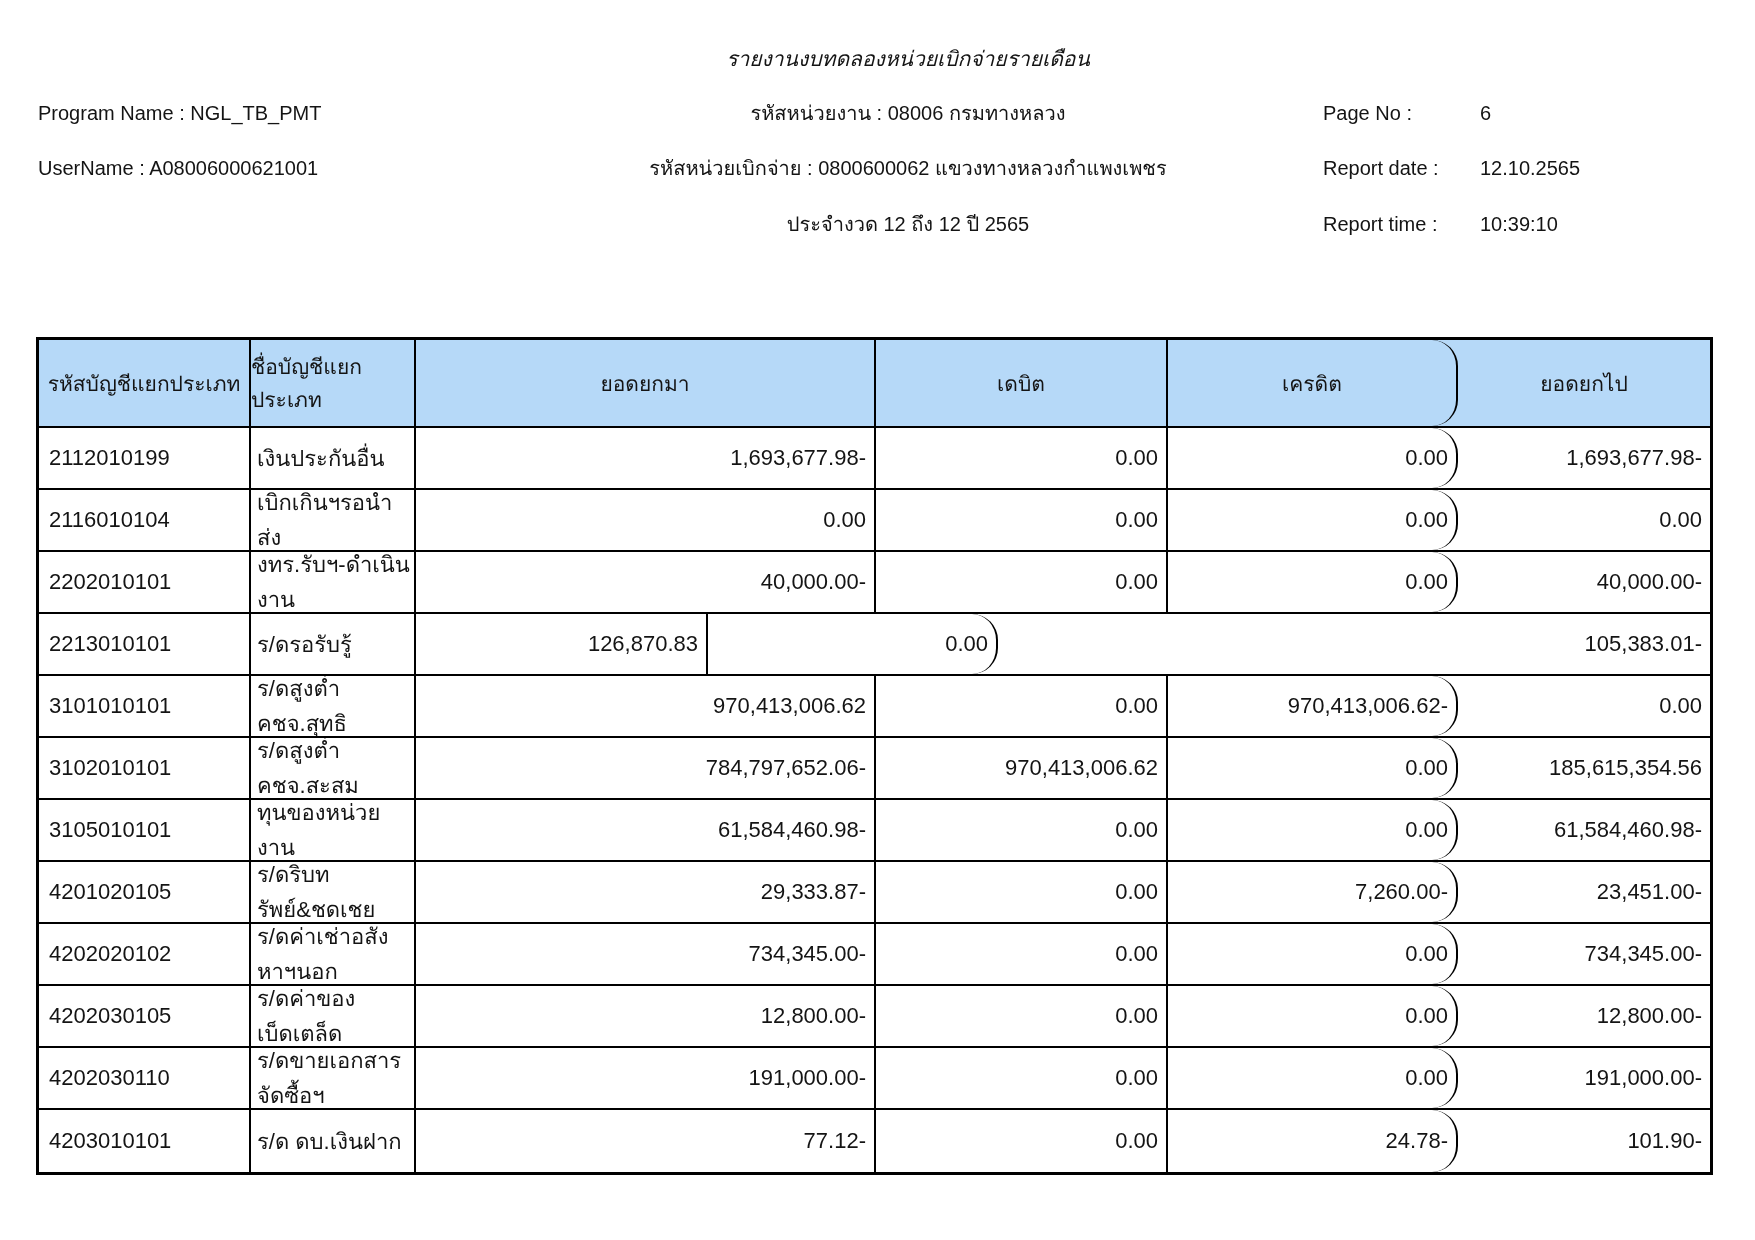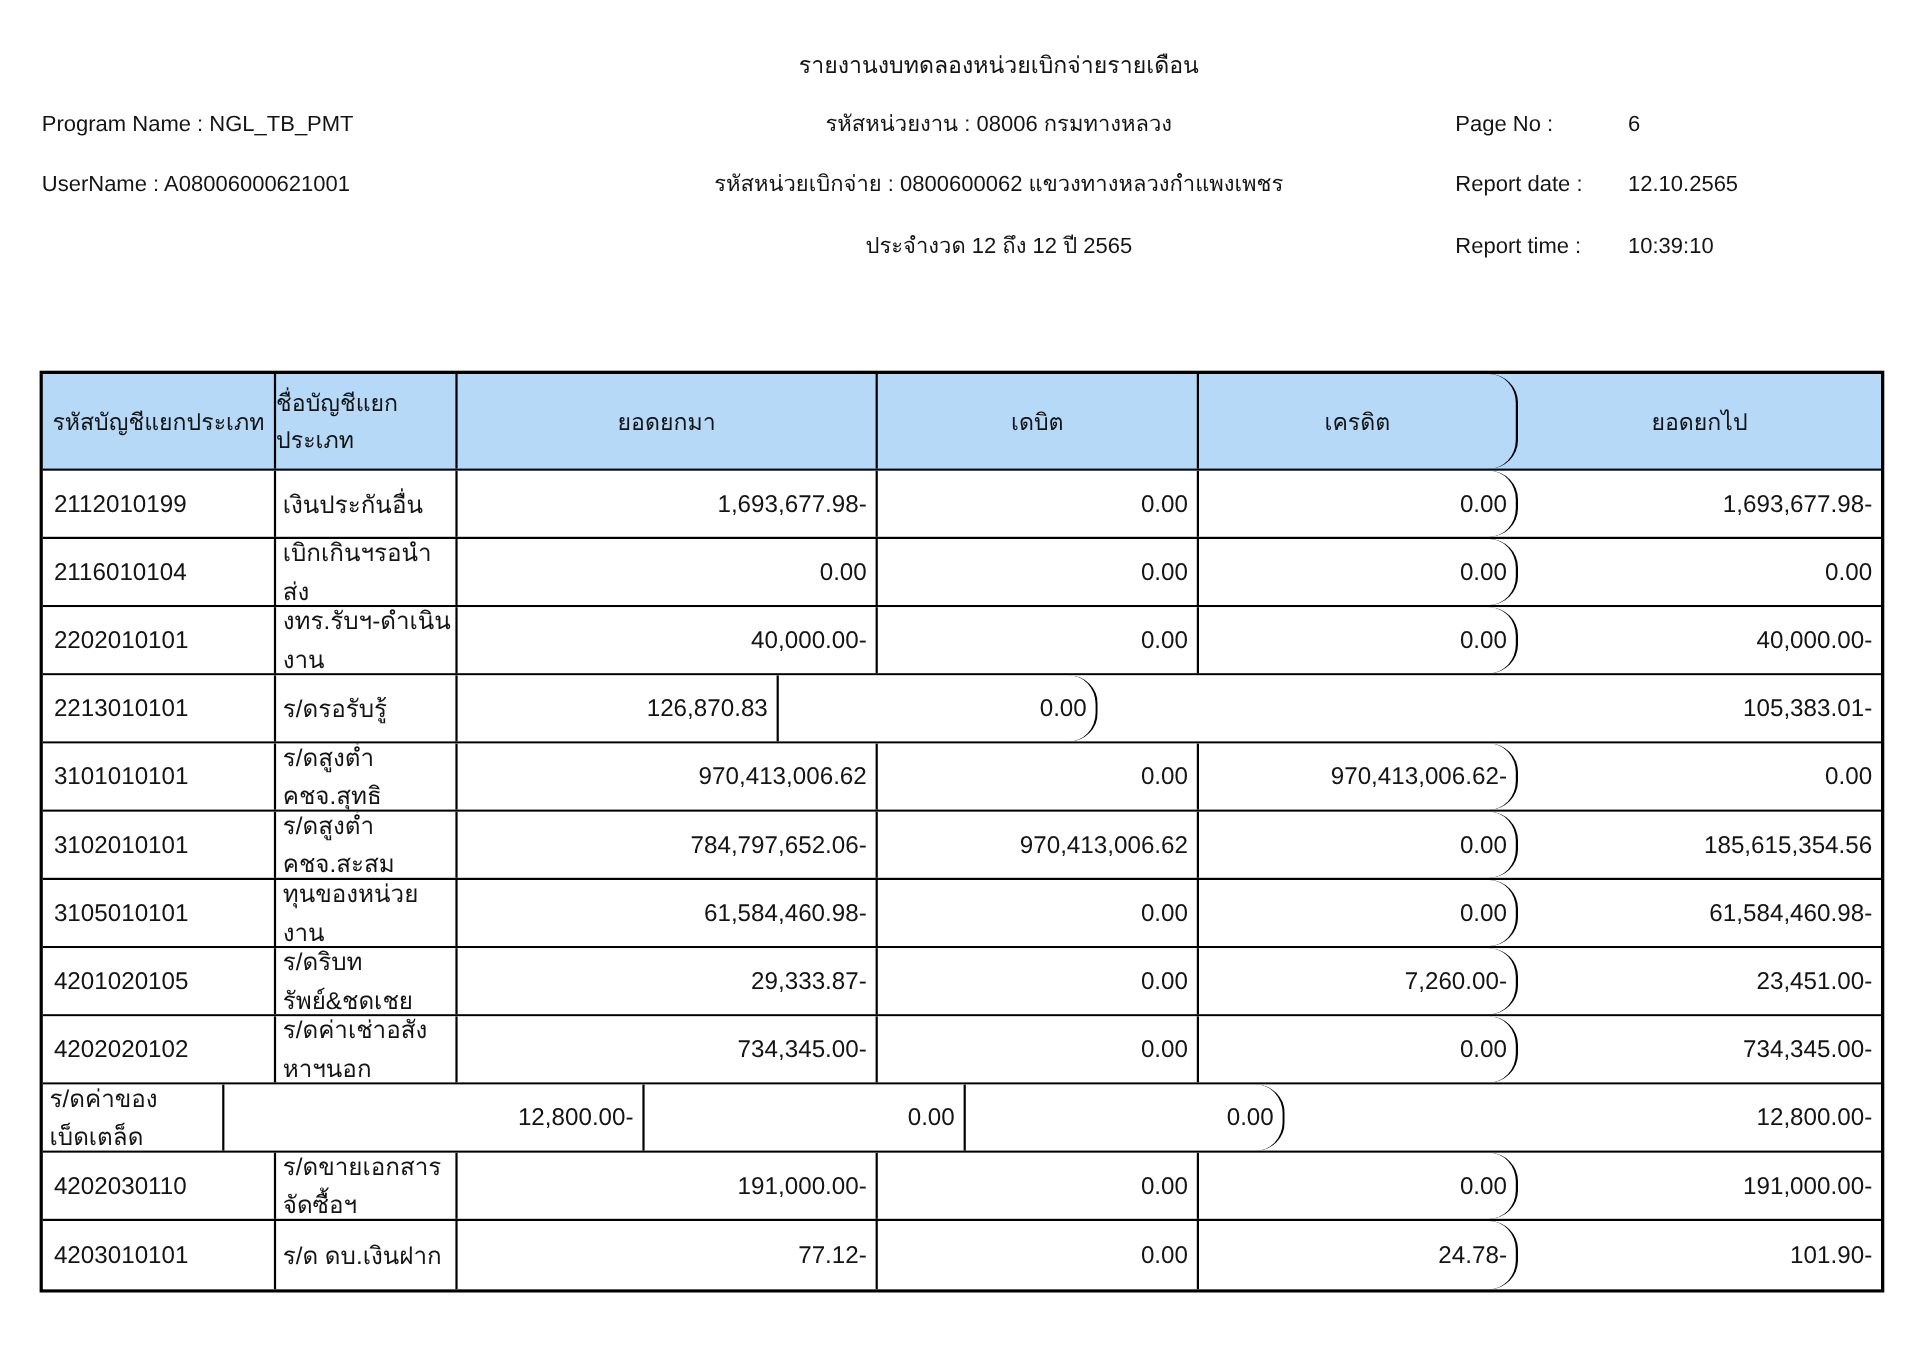--- a/index.html
+++ b/index.html
@@ -5,21 +5,21 @@
   html,body{margin:0;padding:0;background:#ffffff;}
   .page{
     position:relative;
     width:1755px;height:1240px;
     background:#ffffff;
     font-family:"Liberation Sans","DejaVu Sans",sans-serif;
     color:#141414;
     overflow:hidden;
   }
   .abs{position:absolute;white-space:nowrap;}
-  .title{top:42px;left:908px;transform:translateX(-50%);font-size:21px;}
+  .title{top:42px;left:908px;transform:translateX(-50%);font-size:21px;font-style:italic;}
   .meta-line{font-size:20px;line-height:26px;}
   .ml-left{left:38px;}
   .ml-center{left:908px;transform:translateX(-50%);}
   .ml-right-label{left:1323px;}
   .ml-right-value{left:1480px;}
   .r1{top:100px;} .r2{top:155px;} .r3{top:211px;}
 
   
   .tbl{
     position:absolute;left:36px;top:337px;width:1677px;
@@ -30,21 +30,21 @@
   .trow:last-child{border-bottom:none;}
   .cell{
     display:flex;align-items:center;box-sizing:border-box;
     border-right:2px solid #000;
     font-size:22px;overflow:hidden;
   }
   .cell:last-child{border-right:none;}
   .th{justify-content:center;font-size:21px;}
   .c0{width:212px;padding-left:10px;}
   .c1{width:165px;padding-left:6px;}
-  .c2{width:382px;}
+  .c2{width:460px;}
   .c3{width:292px;}
   .c4{width:290px;border-radius:26px;}
   .c5{flex:1;}
   .num{justify-content:flex-end;padding-right:8px;}
   .th.c0,.th.c1{padding-left:0;}
   .th.num{padding-right:0;justify-content:center;}
 </style>
 </head>
 <body>
 
@@ -141,20 +141,21 @@
         </div>
         <div class="trow">
           <div class="cell c0">4202020102</div>
           <div class="cell c1">ร/ดค่าเช่าอสังหาฯนอก</div>
           <div class="cell c2 num">734,345.00-</div>
           <div class="cell c3 num">0.00</div>
           <div class="cell c4 num">0.00</div>
           <div class="cell c5 num">734,345.00-</div>
         </div>
         <div class="trow">
+          <div class="cell c0">4202030105</div>
           <div class="cell c1">ร/ดค่าของเบ็ดเตล็ด</div>
           <div class="cell c2 num">12,800.00-</div>
           <div class="cell c3 num">0.00</div>
           <div class="cell c4 num">0.00</div>
           <div class="cell c5 num">12,800.00-</div>
         </div>
         <div class="trow">
           <div class="cell c0">4202030110</div>
           <div class="cell c1">ร/ดขายเอกสารจัดซื้อฯ</div>
           <div class="cell c2 num">191,000.00-</div>

